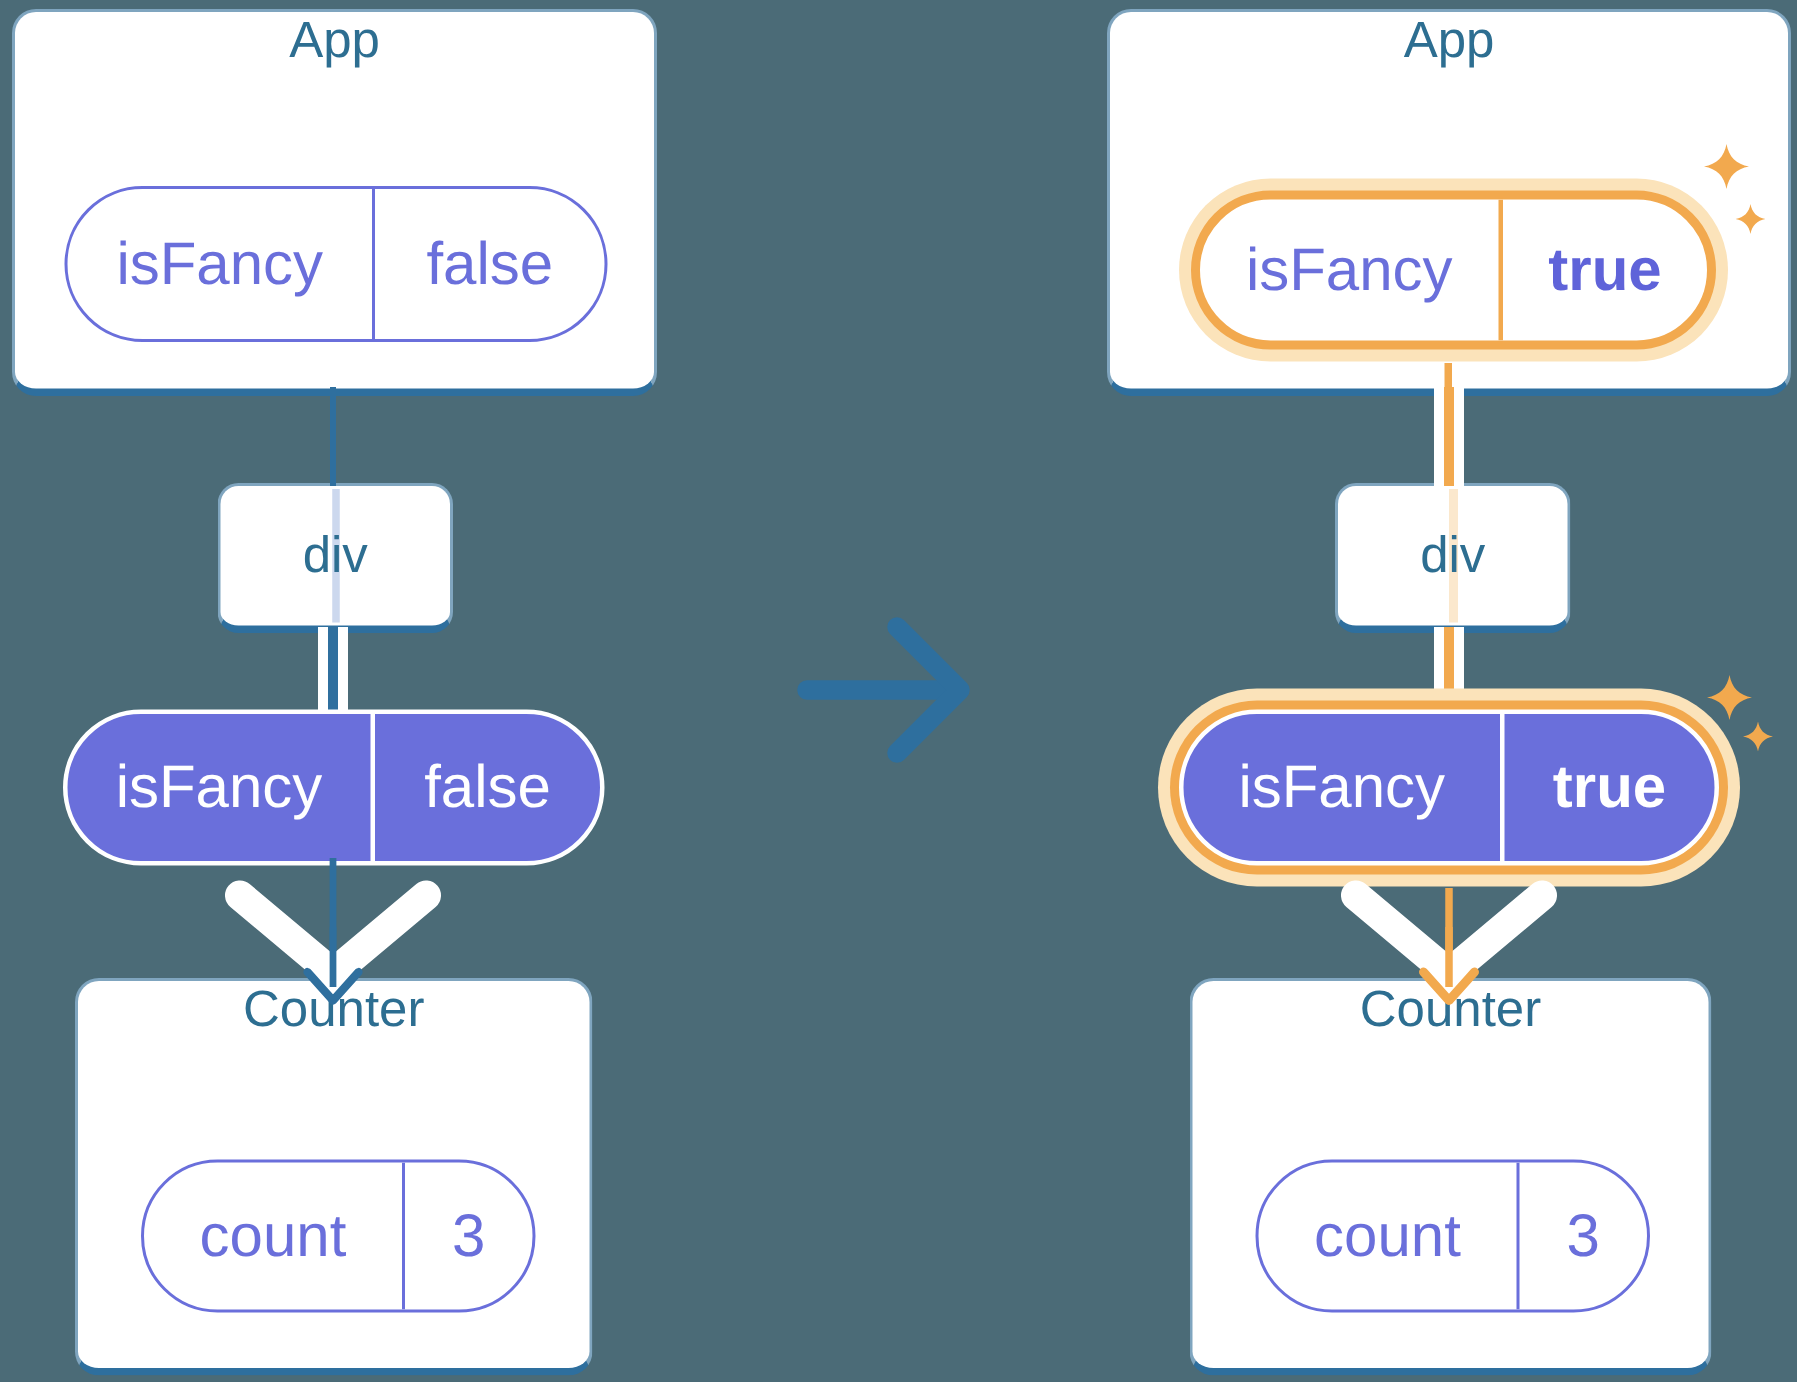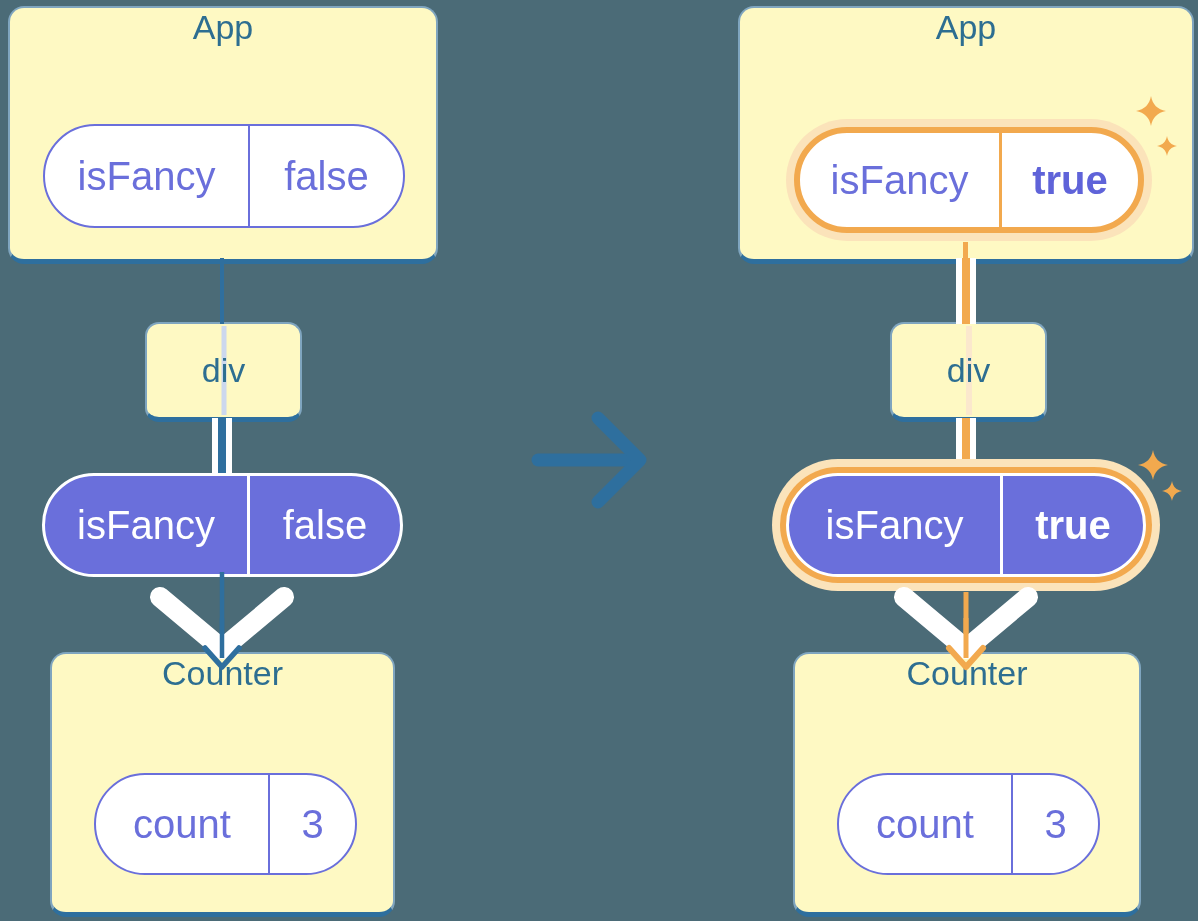--- a/index.html
+++ b/index.html
@@ -3,21 +3,21 @@
 <meta charset="utf-8">
 <style>
   html,body{margin:0;padding:0;background:#4b6b77;}
   .stage{
     position:relative;width:1198px;height:921px;overflow:hidden;
     background:#4b6b77;
     font-family:"Liberation Sans",sans-serif;
   }
   
   .card{
-    position:absolute;background:#fef9c3;border-radius:16px;
+    position:absolute;background:#ffffff;border-radius:16px;
     border:2px solid #7fa5bf;border-bottom:5px solid #2e6f9e;
     box-sizing:border-box;z-index:1;
   }
   .card-title{
     position:absolute;left:0;right:0;top:46;text-align:center;
     font-size:34px;font-weight:500;color:#2d6e91;z-index:2;
   }
   
   .pill{
     position:absolute;display:flex;box-sizing:border-box;

